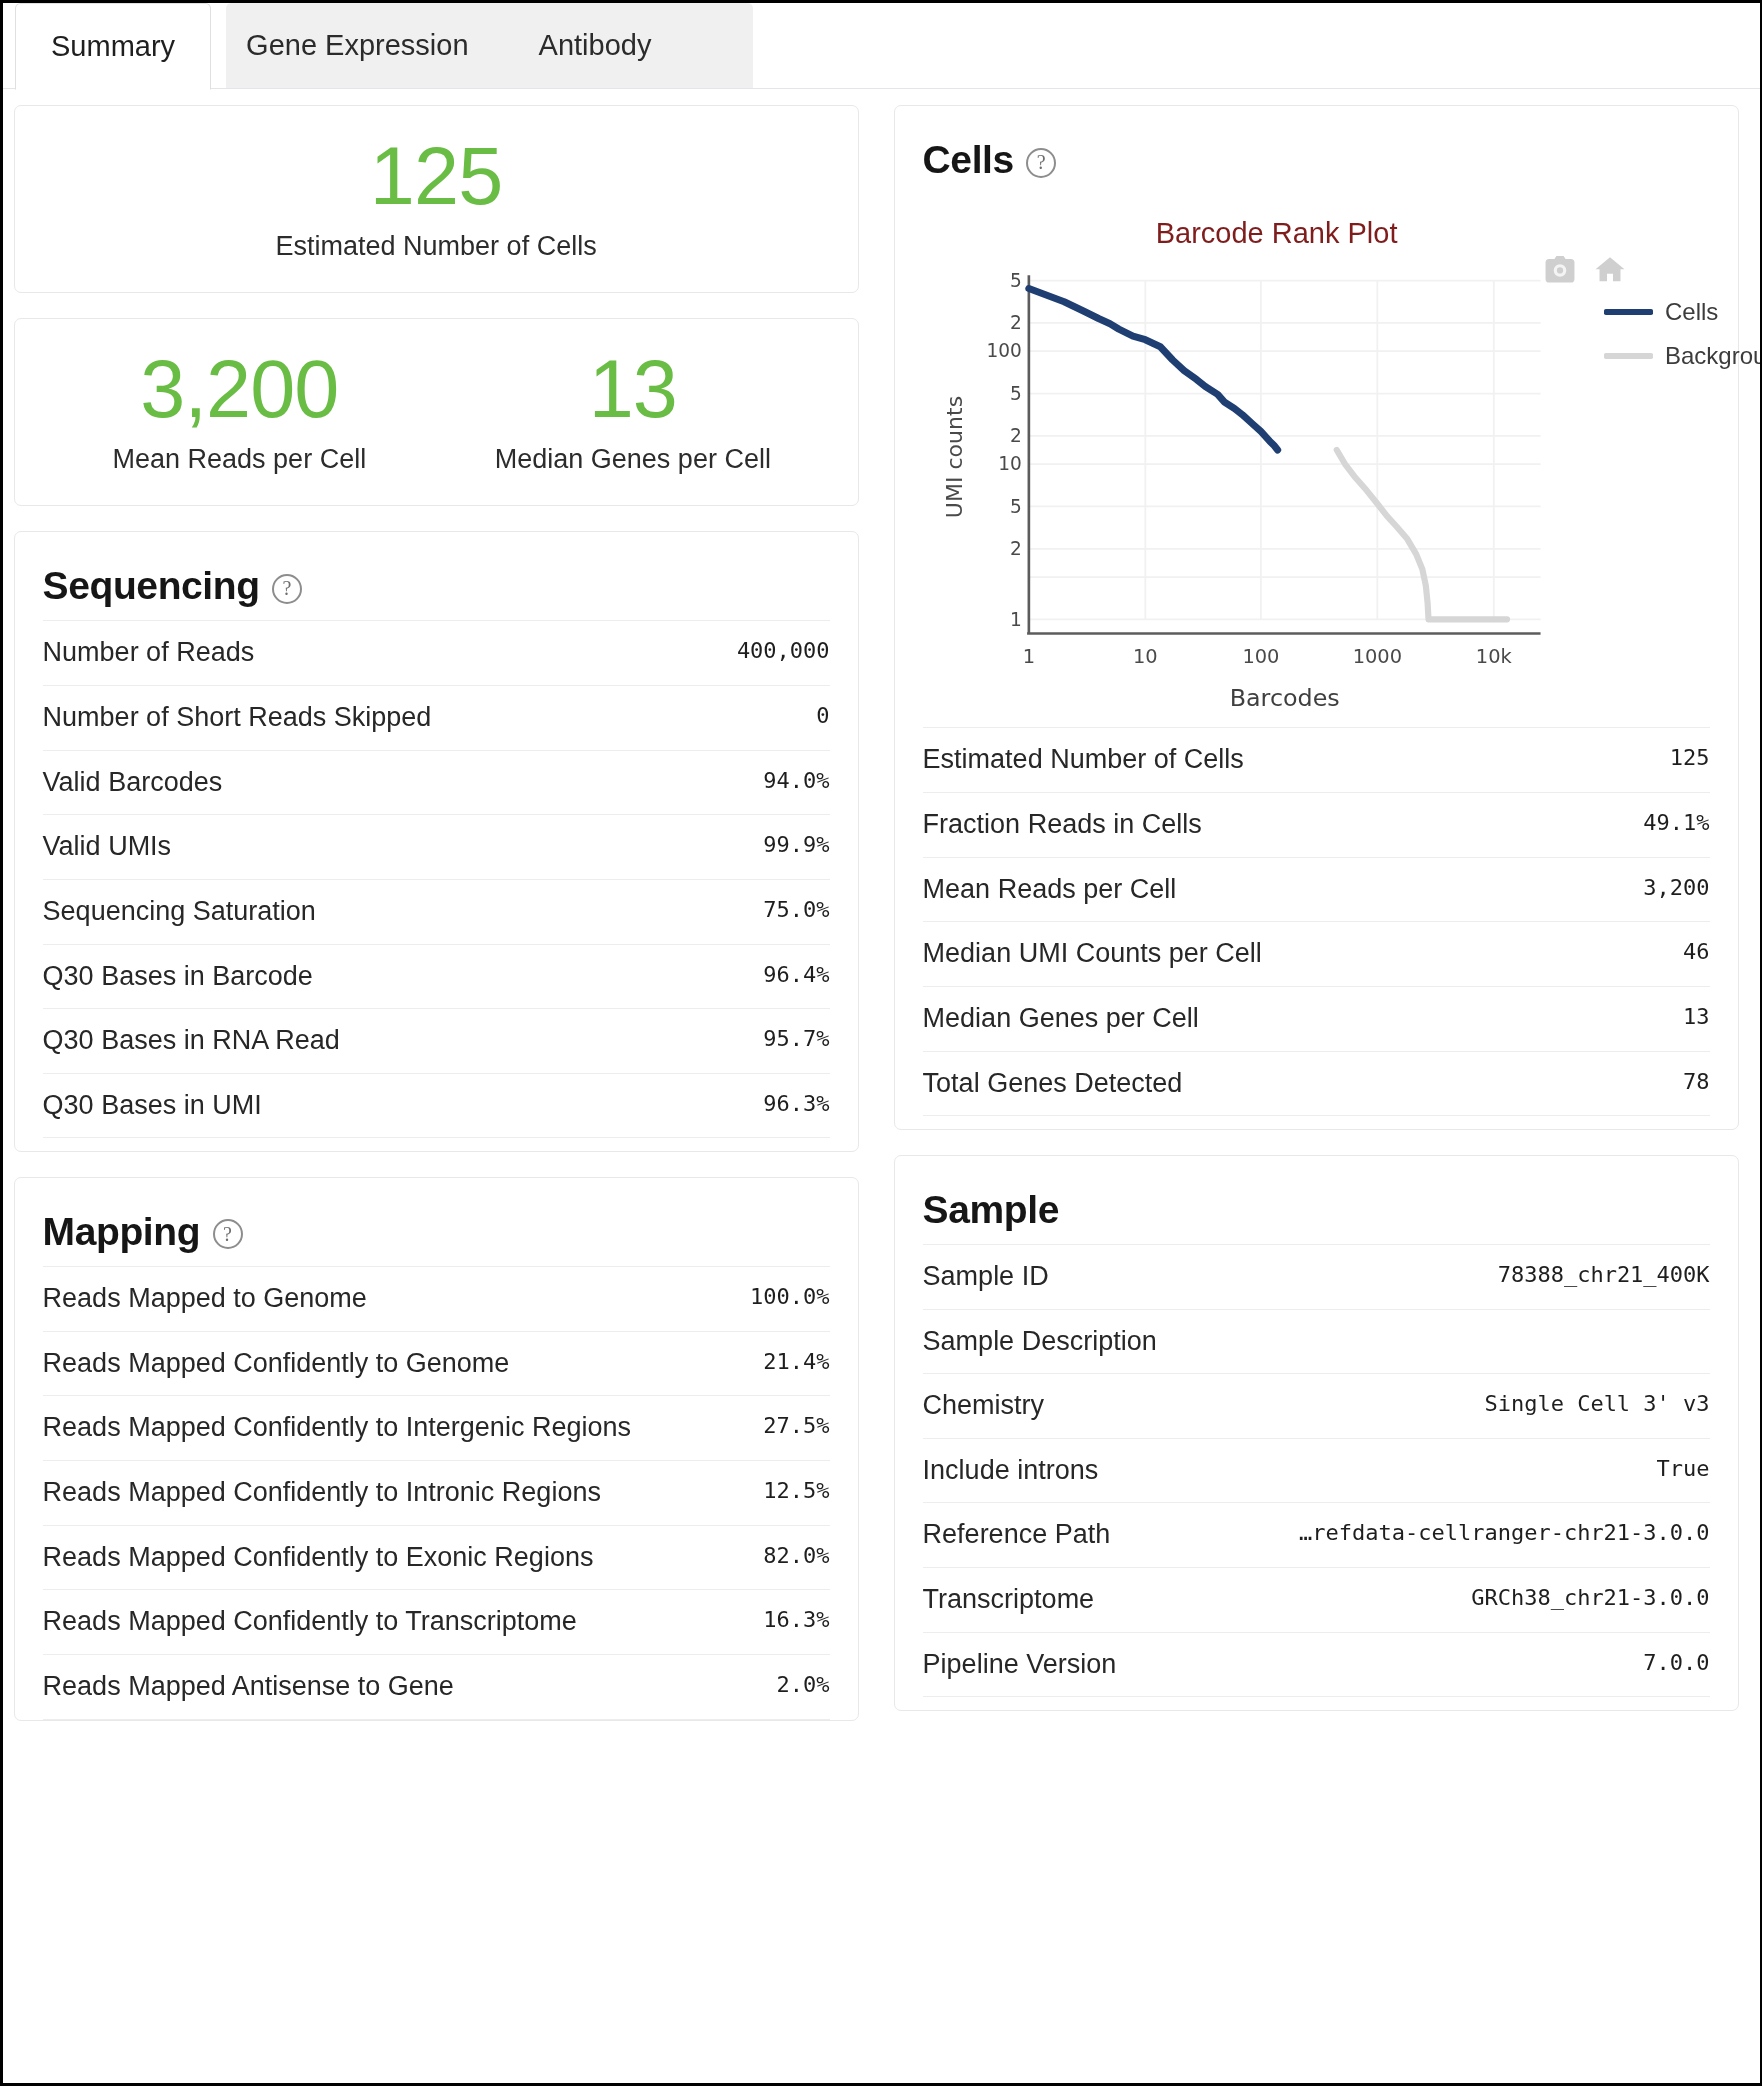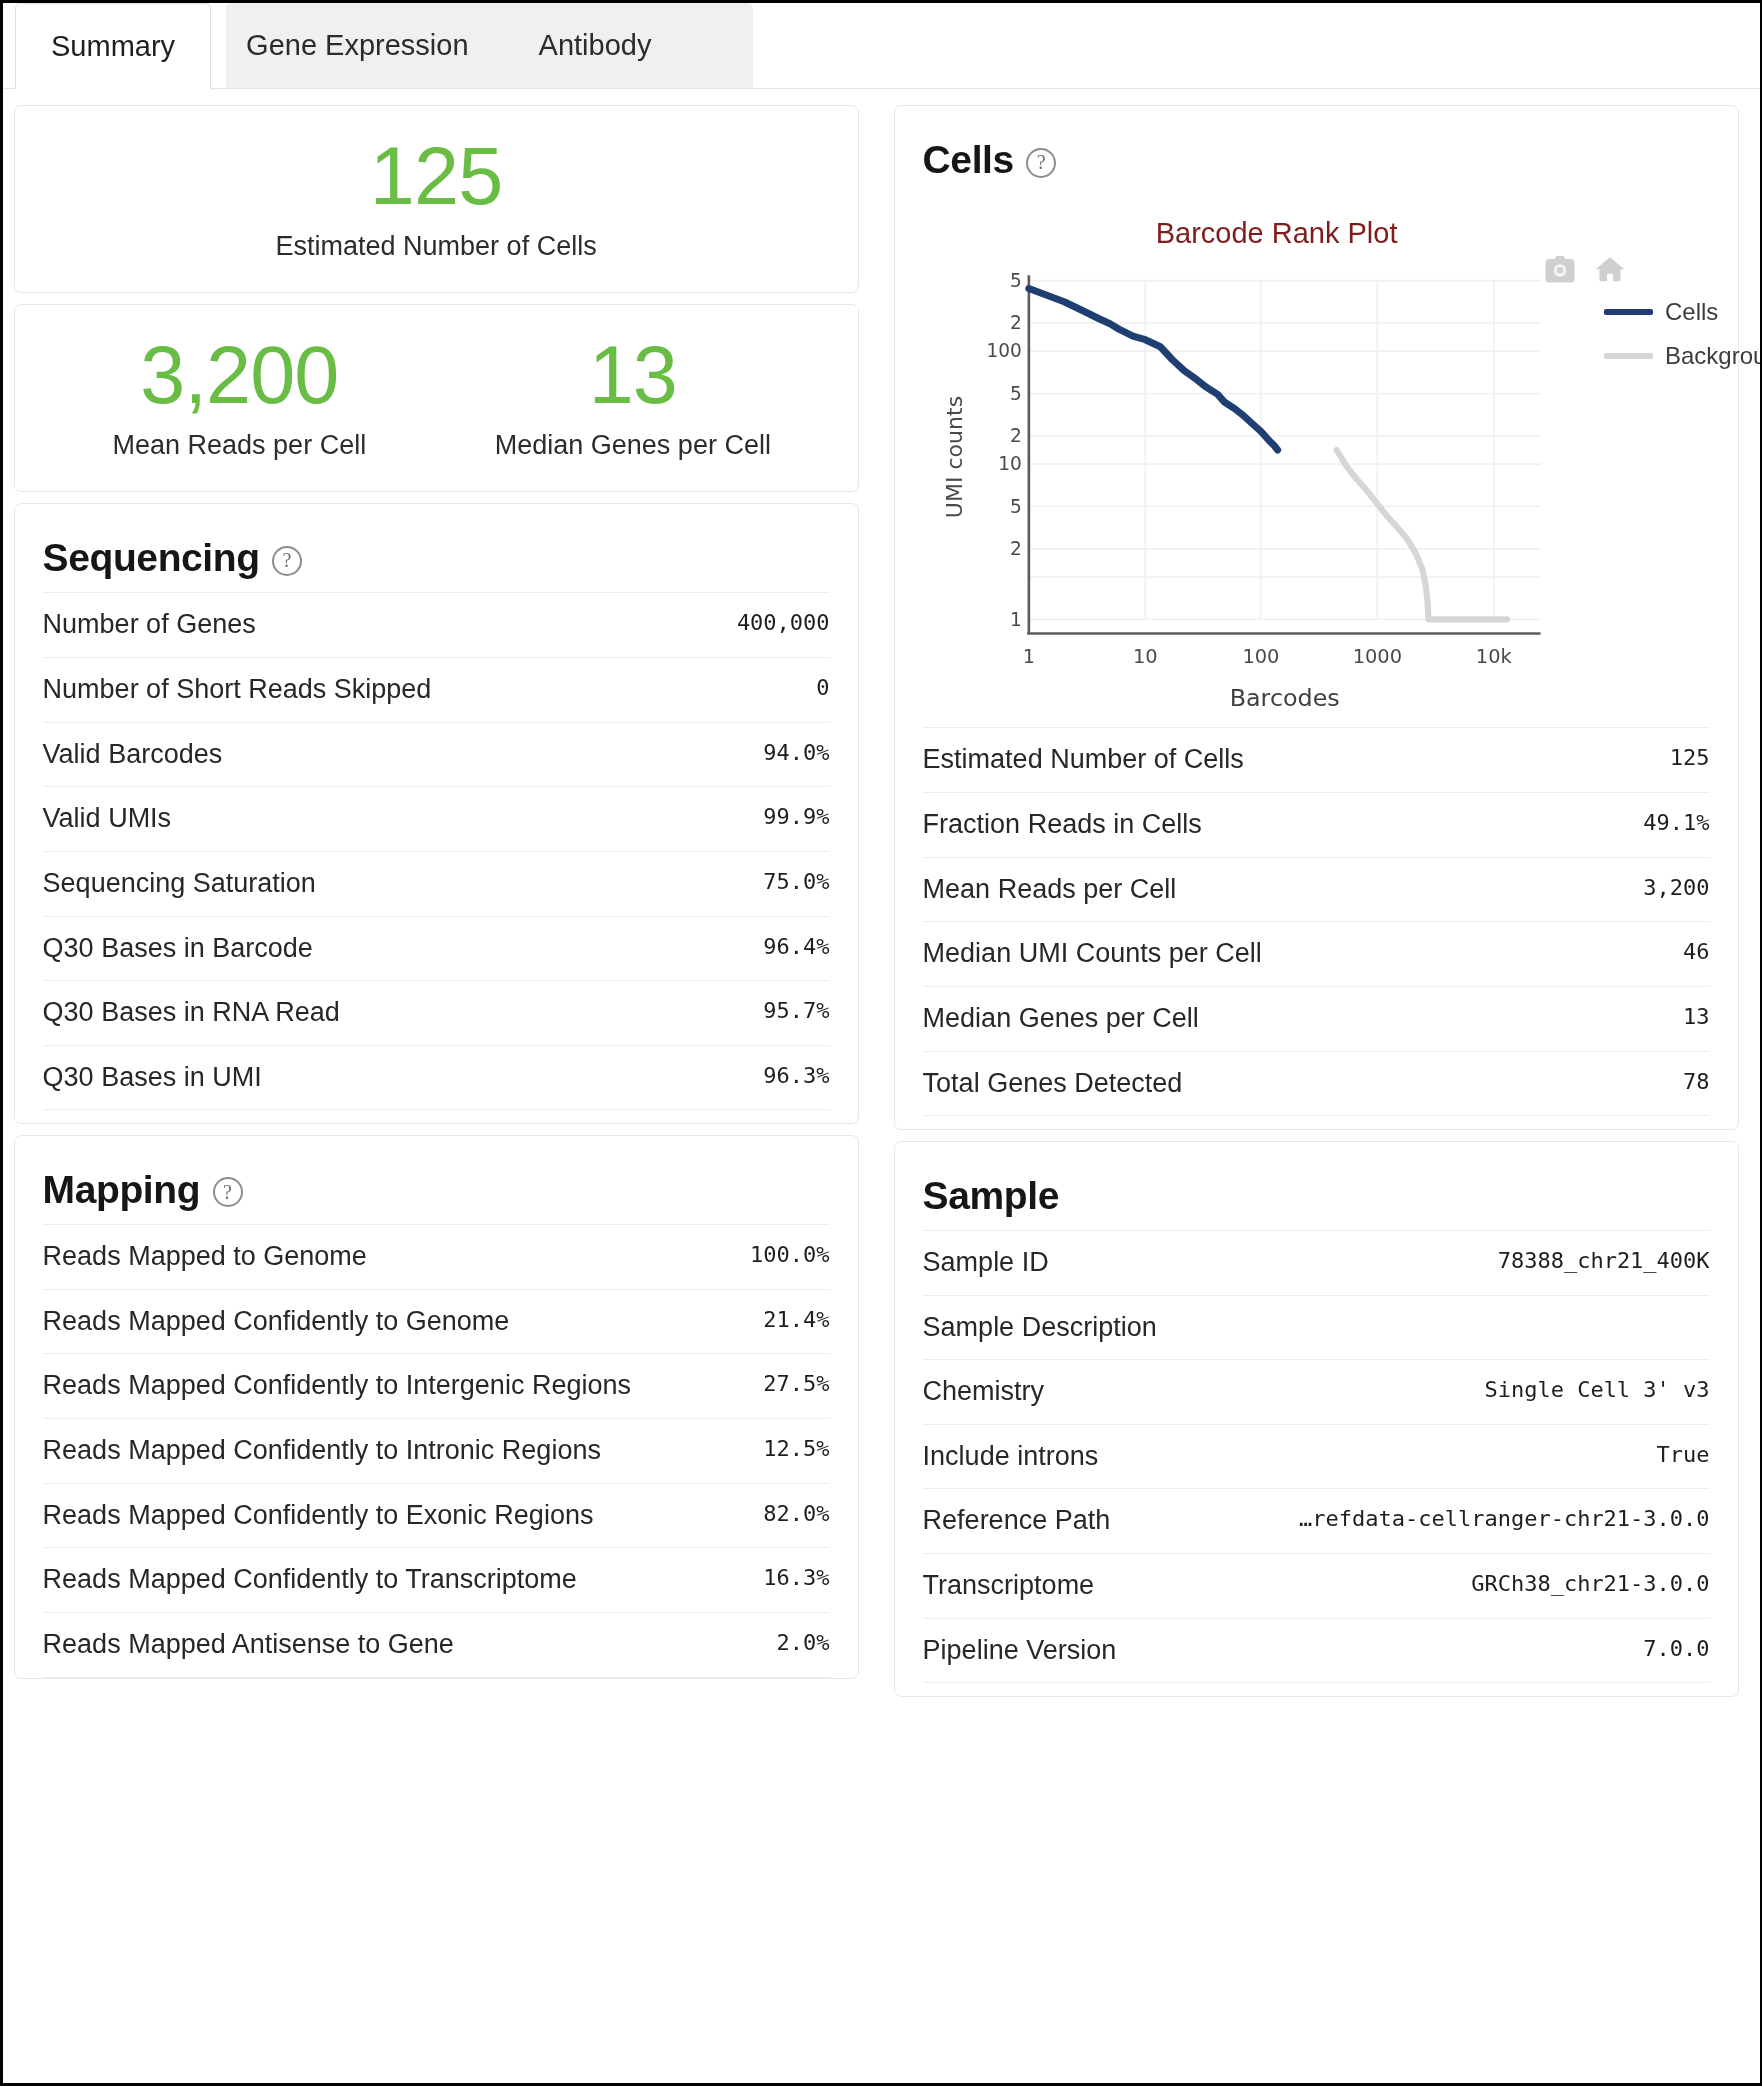--- a/index.html
+++ b/index.html
@@ -51,21 +51,21 @@
     color: #1f1f1f;
   }
 
   
   .page {
     display: flex;
     gap: 35px;
     padding: 16px 10.6px 0 10.6px;
     align-items: flex-start;
   }
-  .col { display: flex; flex-direction: column; gap: 11px; }
+  .col { display: flex; flex-direction: column; gap: 25px; }
   .col-left  { width: 845px; flex: 0 0 845px; }
   .col-right { width: 845px; flex: 0 0 845px; }
 
   .card {
     background: #ffffff;
     border: 1.8px solid #e8e8e8;
     border-radius: 7px;
     padding: 0 28px;
   }
 
@@ -205,21 +205,21 @@
     <div class="card">
       <div class="sec-head">
         <div class="sec-title">Sequencing</div>
         <div class="help-icon">
           <span>?</span>
         </div>
       </div>
       <table class="mtable">
         <tbody>
             <tr>
-              <td class="k">Number of Genes</td>
+              <td class="k">Number of Reads</td>
               <td class="v">400,000</td>
             </tr>
             <tr>
               <td class="k">Number of Short Reads Skipped</td>
               <td class="v">0</td>
             </tr>
             <tr>
               <td class="k">Valid Barcodes</td>
               <td class="v">94.0%</td>
             </tr>

